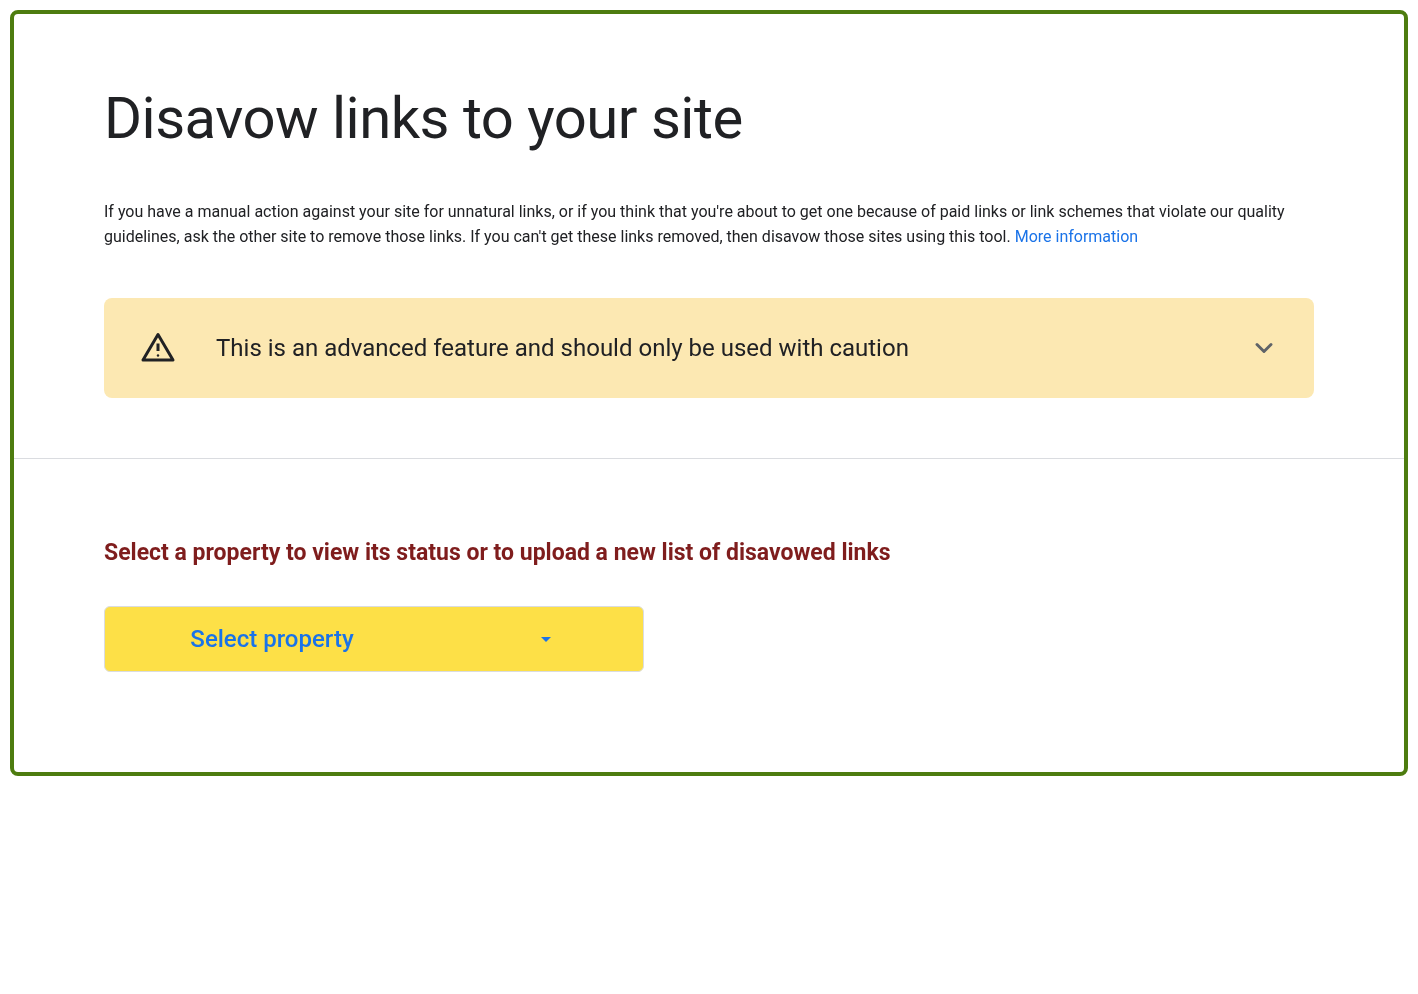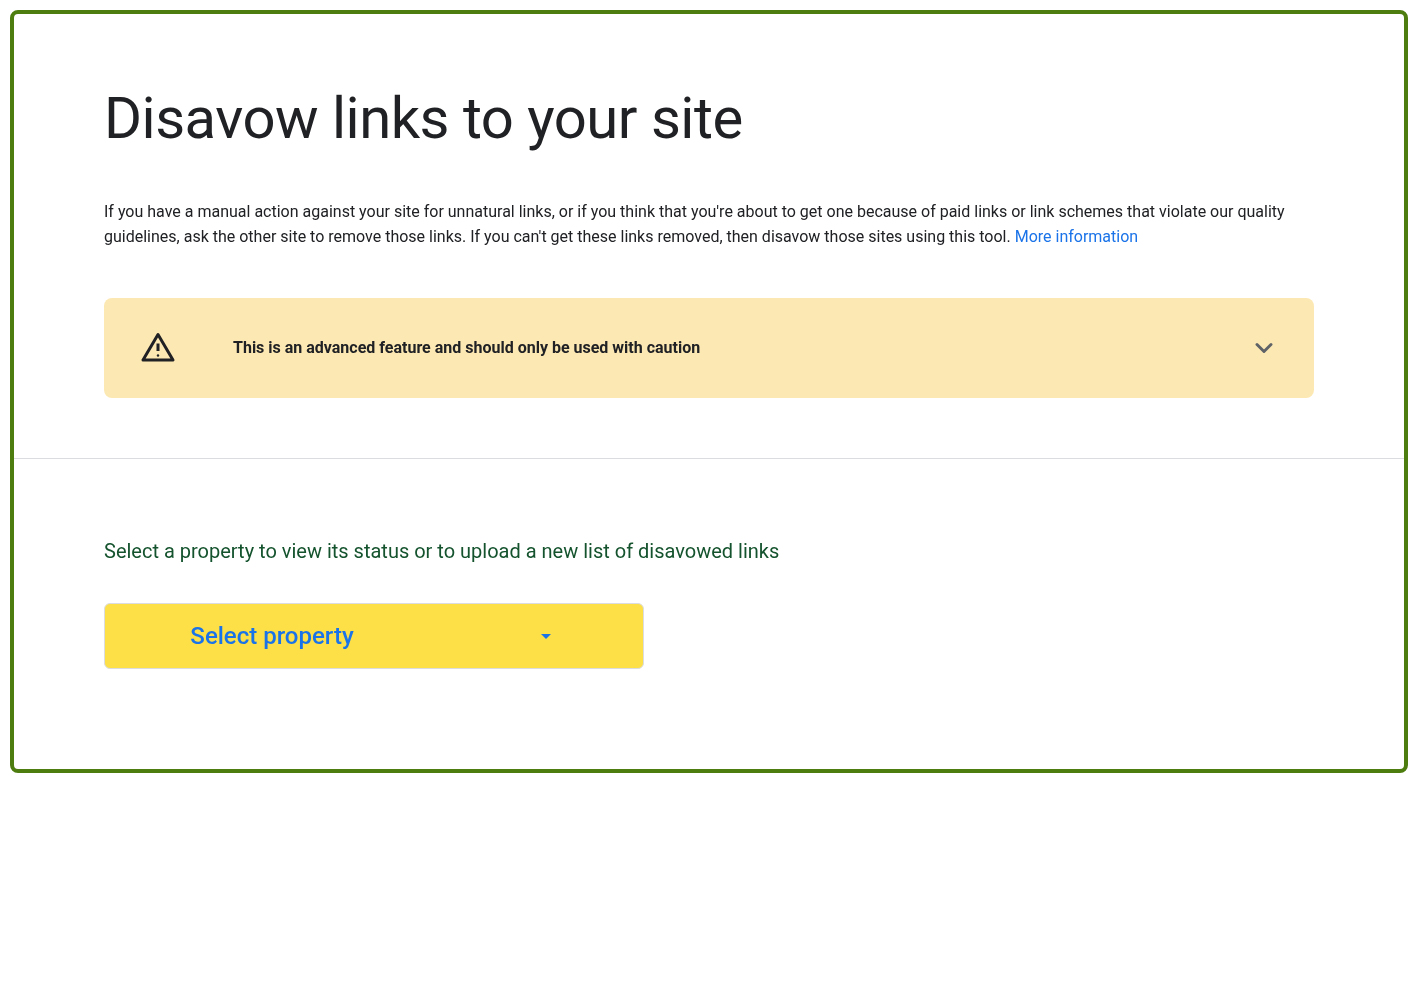--- a/index.html
+++ b/index.html
@@ -53,41 +53,40 @@
     .warning-icon-wrap {
       flex-shrink: 0;
     }
     .warning-icon-svg {
       width: 36px;
       height: 36px;
       display: block;
     }
     .warning-text {
       flex: 1;
-      font-size: 16px;
+      font-size: 24px;
       color: #202124;
-      font-weight: 700;
-      margin-left: 17px;
+      font-weight: 400;
     }
     .chevron-wrap {
       flex-shrink: 0;
       color: #5f6368;
     }
     .chevron-svg {
       width: 28px;
       height: 28px;
       display: block;
     }
     .section-bottom {
       padding: 80px 90px 100px 90px;
     }
     .select-label {
-      font-size: 20px;
-      color: #14532d;
-      font-weight: 400;
+      font-size: 23px;
+      color: #7f1d1d;
+      font-weight: 700;
       margin-bottom: 40px;
     }
     .property-dropdown {
       border: 1px solid #dadce0;
       border-radius: 6px;
       padding: 18px 28px;
       display: inline-flex;
       align-items: center;
       gap: 180px;
       cursor: pointer;

